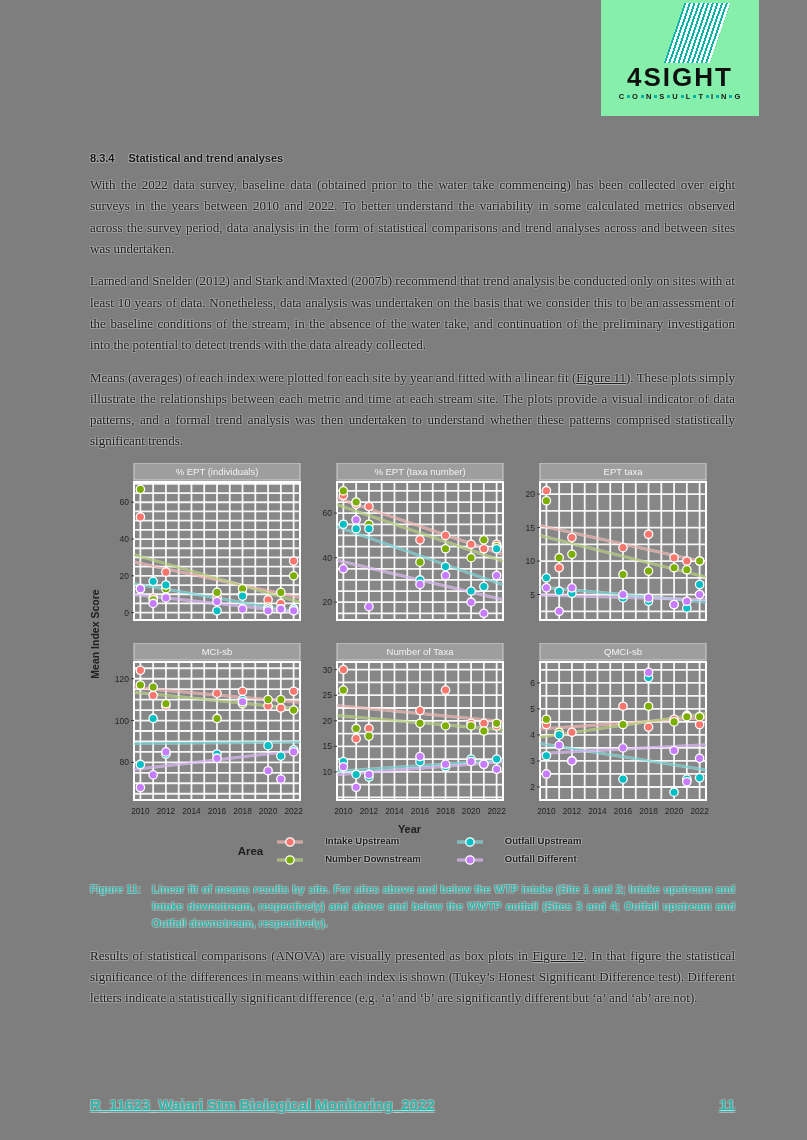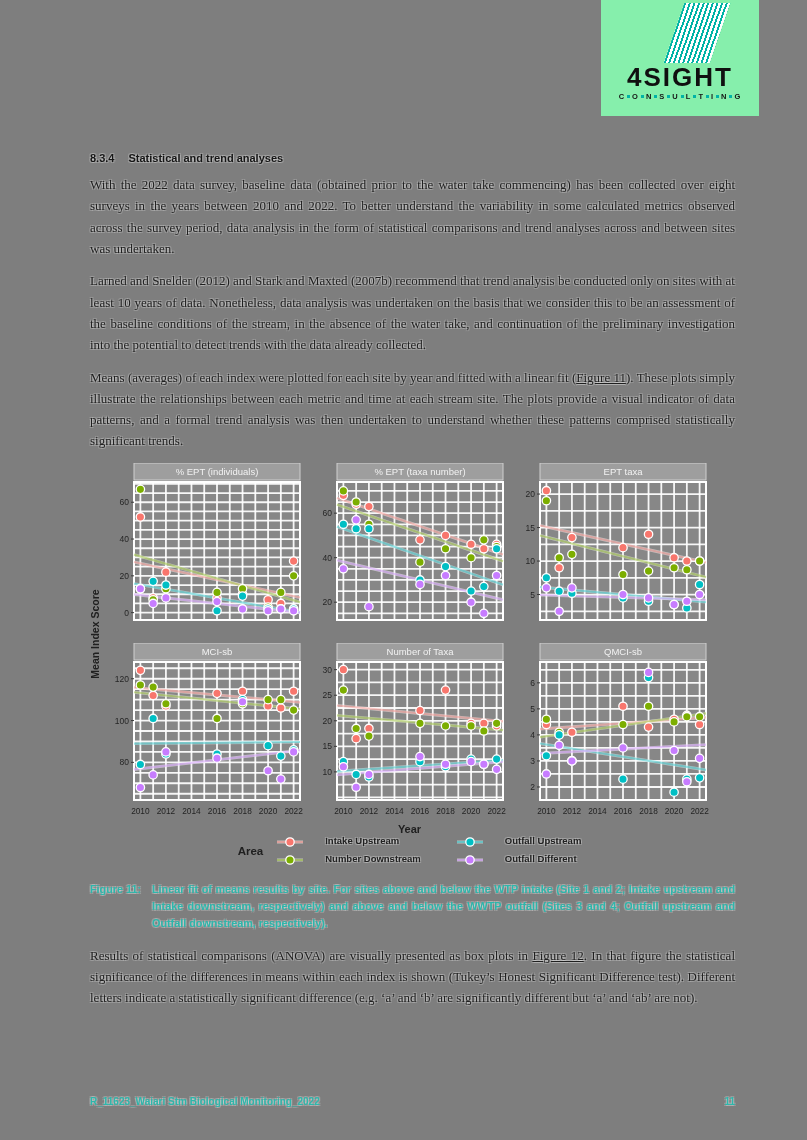--- a/index.html
+++ b/index.html
@@ -28,21 +28,21 @@
   .legend-row{margin-left:18px;width:603px;margin-top:0;display:flex;justify-content:center;align-items:center;gap:12px;}
   .legend-title{font-size:11.5px;font-weight:700;color:#202020;}
   .legend-keys{display:grid;grid-template-columns:auto auto;column-gap:34px;row-gap:4px;}
   .lg-item{display:flex;align-items:flex-start;gap:20px;}
   .lg-label{font-size:9.5px;font-weight:700;color:#212121;}
   
   p.caption{font-size:10.8px;line-height:1.6;text-align:justify;color:#2db6ab;font-weight:700;margin:14px 0 12px 0;padding-left:62px;text-indent:-62px;}
   p.caption .cap-label{display:inline-block;width:62px;text-indent:0;}
   
   footer{position:absolute;left:90px;top:1096px;width:645px;display:flex;justify-content:space-between;align-items:center;}
-  .footer-doc,.footer-page{font-size:10px;font-weight:700;color:#2db6ab;}
+  .footer-doc,.footer-page{font-size:15px;font-weight:700;color:#2db6ab;text-decoration:underline;}
 </style>
 </head>
 <body>
 
 <div class="page">
 
   <div class="logo">
     <div class="logo-slash"></div>
     <div class="logo-brand">4SIGHT</div>
     <div class="logo-sub">

